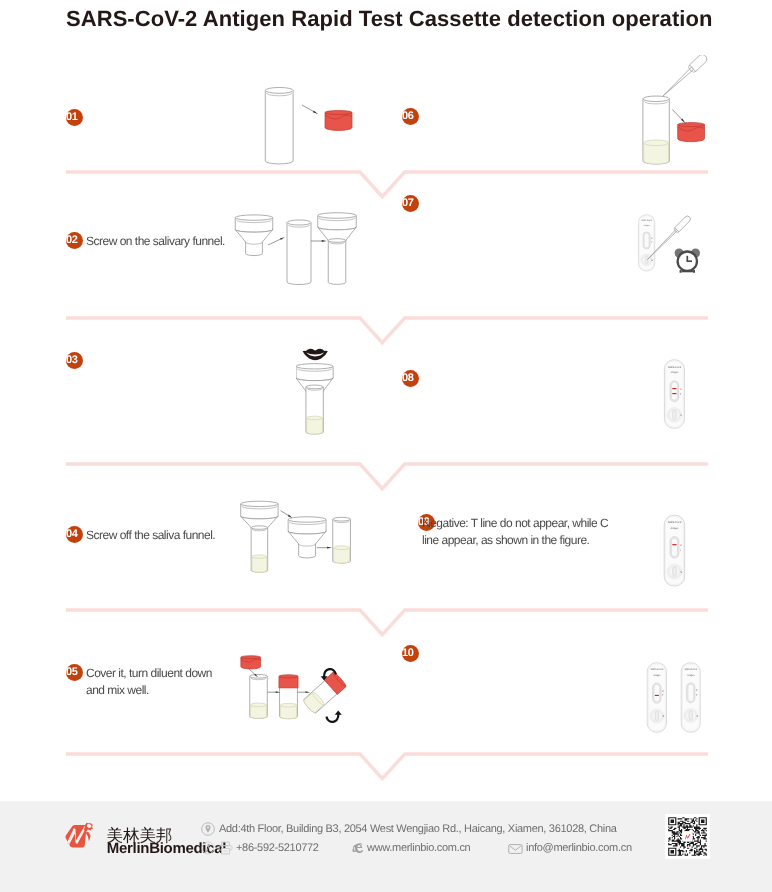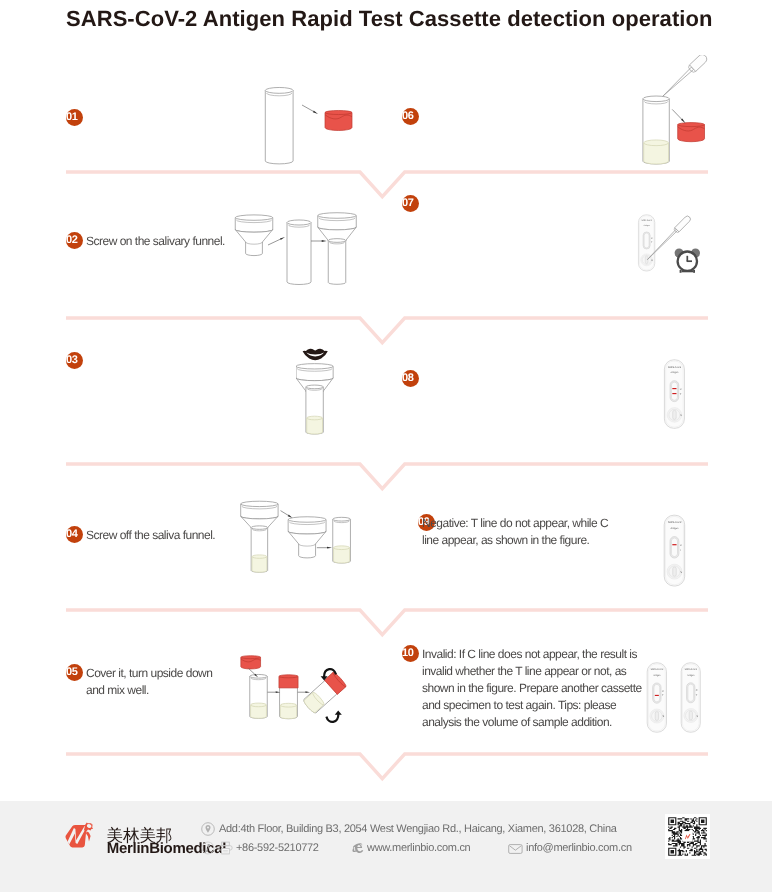--- a/index.html
+++ b/index.html
@@ -49,39 +49,34 @@
 
   <div class="badge" style="left:66px;top:232px">02</div>
   <div class="steptext" style="left:86px;top:233px">Screw on the salivary funnel.</div>
 
   <div class="badge" style="left:66px;top:352px">03</div>
 
   <div class="badge" style="left:66px;top:526px">04</div>
   <div class="steptext" style="left:86px;top:527px">Screw off the saliva funnel.</div>
 
   <div class="badge" style="left:66px;top:664px">05</div>
-  <div class="steptext" style="left:86px;top:665px">Cover it, turn upside down
+  <div class="steptext" style="left:86px;top:665px">Cover it, turn diluent down
 and mix well.</div>
 
   <div class="badge" style="left:402px;top:108px">06</div>
 
   <div class="badge" style="left:402px;top:195px">07</div>
 
   <div class="badge" style="left:402px;top:370px">08</div>
 
   <div class="badge" style="left:418px;top:514px">09</div>
   <div class="steptext" style="left:422px;top:515px">Negative: T line do not appear, while C
 line appear, as shown in the figure.</div>
 
   <div class="badge" style="left:402px;top:645px">10</div>
-  <div class="steptext" style="left:422px;top:646px">Invalid: If C line does not appear, the result is
-invalid whether the T line appear or not, as
-shown in the figure. Prepare another cassette
-and specimen to test again. Tips: please
-analysis the volume of sample addition.</div>
 
   <div id="content">
       <div class="art" style="left: 258px; top: 84px;"><svg width="110" height="86" viewBox="0 0 110 86" shape-rendering="geometricPrecision">
           <path d="M7.299999999999999 6.4 L7.299999999999999 76.98100000000001 A13.9 2.919 0 0 0 35.1 76.98100000000001 L35.1 6.4" fill="#fff" stroke="#9a9a9a" stroke-width="0.8"></path>
           <ellipse cx="21.2" cy="6.4" rx="13.9" ry="2.919" fill="#fff" stroke="#9a9a9a" stroke-width="0.8"></ellipse>
           <path d="M8.499999999999998 9.0271 A12.700000000000001 2.77305 0 0 0 33.9 9.0271" fill="none" stroke="#9a9a9a" stroke-width="0.6000000000000001"></path>
           <path d="M67 28.5 L67 43.475 A13.5 3.0374999999999996 0 0 0 94 43.475 L94 28.5" fill="#e8534a" stroke="#c0392f" stroke-width="0.7"></path>
           <ellipse cx="80.5" cy="28.5" rx="13.5" ry="2.025" fill="#e8534a" stroke="#c0392f" stroke-width="0.7"></ellipse>
           <path d="M67 30.7275 C73.075 35.5875 79.15 35.9925 83.2 33.1575 C87.925 30.12 90.625 30.7275 94 32.7525" fill="none" stroke="#c0392f" stroke-width="0.7"></path>
           <line x1="44" y1="21" x2="55.293492099527434" y2="27.352589305984182" stroke="#6b6b6b" stroke-width="0.7"></line>

